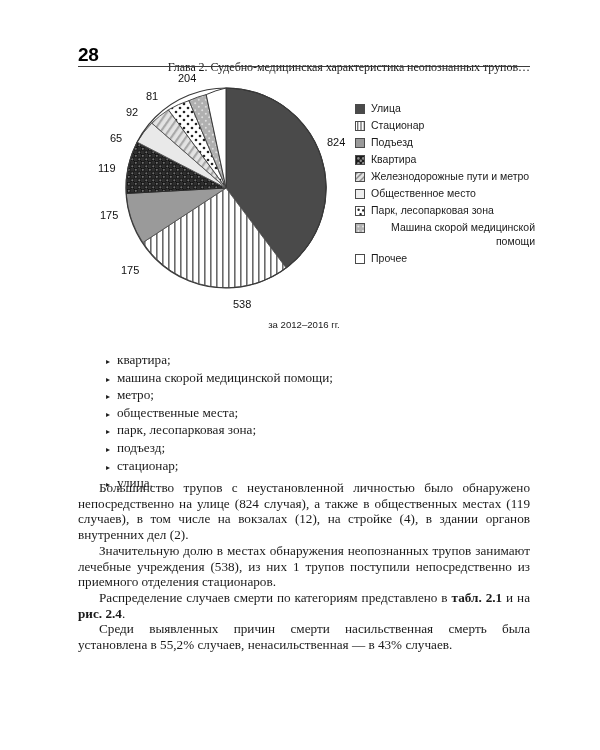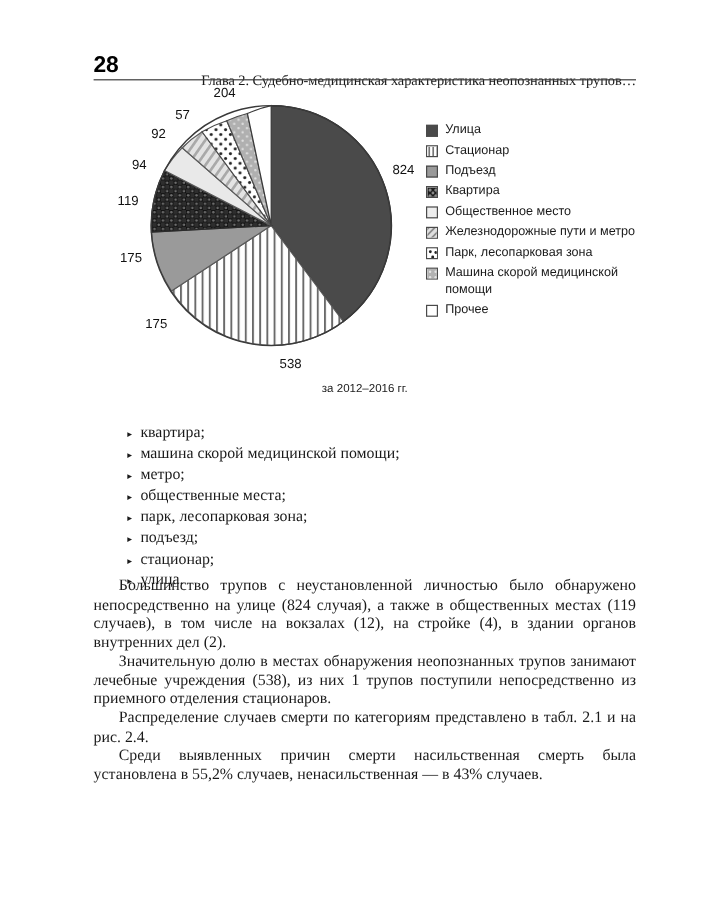--- a/index.html
+++ b/index.html
@@ -99,20 +99,21 @@
     border: 1px solid #4a4a4a;
     box-sizing: border-box;
     overflow: hidden;
   }
   .legend-swatch svg { display: block; }
   .legend-text {
     font-family: "Liberation Sans", sans-serif;
     font-size: 10.5px;
     line-height: 13.5px;
     color: #1a1a1a;
+    text-align: right;
   }
 
   
   .caption {
     position: absolute;
     left: 78px;
     top: 318px;
     width: 452px;
     font-family: "Liberation Sans", sans-serif;
     font-size: 9.6px;
@@ -161,21 +162,21 @@
     width: 452px;
   }
   .para {
     margin: 0;
     font-size: 13.2px;
     line-height: 15.7px;
     text-align: justify;
     text-indent: 21px;
     hyphens: manual;
   }
-  .para b { font-weight: normal; }
+  .para b { font-weight: bold; }
 </style>
 </head>
 <body>
 
 <div class="page-header">
   <div class="page-number">28</div>
   <div class="chapter-title">Глава 2. Судебно-медицинская характеристика неопознанных трупов…</div>
 </div>
 <div class="header-rule"></div>
 
@@ -230,23 +231,23 @@
       <path d="M148,118 L128.2,24.6 A100,100 0 0,1 148,18 Z" fill="#ffffff" stroke="#3a3a3a" stroke-width="1"></path>
 
       <circle cx="148" cy="118" r="100" fill="none" stroke="#3a3a3a" stroke-width="1.2"></circle>
     </svg>
 
     <div class="pie-label" style="left:249px; top:66px;">824</div>
     <div class="pie-label" style="left:155px; top:228px;">538</div>
     <div class="pie-label" style="left:43px;  top:194px;">175</div>
     <div class="pie-label" style="left:22px;  top:139px;">175</div>
     <div class="pie-label" style="left:20px;  top:92px;">119</div>
-    <div class="pie-label" style="left:32px;  top:62px;">94</div>
+    <div class="pie-label" style="left:32px;  top:62px;">65</div>
     <div class="pie-label" style="left:48px;  top:36px;">92</div>
-    <div class="pie-label" style="left:68px;  top:20px;">57</div>
+    <div class="pie-label" style="left:68px;  top:20px;">81</div>
     <div class="pie-label" style="left:100px; top:2px;">204</div>
   </div>
 
   <div class="legend">
 
     <div class="legend-row">
       <span class="legend-swatch" style="background:#4a4a4a;"></span>
       <span class="legend-text">Улица</span>
     </div>
 
@@ -272,43 +273,43 @@
         <svg width="10" height="10">
             <rect width="10" height="10" fill="#1d1d1d"></rect>
             <circle cx="2.4" cy="2.4" r="1.3" fill="#8a8a8a"></circle>
             <circle cx="7.2" cy="2.4" r="1.3" fill="#8a8a8a"></circle>
             <circle cx="2.4" cy="7.2" r="1.3" fill="#8a8a8a"></circle>
             <circle cx="7.2" cy="7.2" r="1.3" fill="#8a8a8a"></circle>
             <circle cx="4.8" cy="4.8" r="1.2" fill="#8a8a8a"></circle>
           </svg>
       </span>
       <span class="legend-text">Квартира</span>
-    </div>
-
-    <div class="legend-row">
-      <span class="legend-swatch" style="background:#ededed;"></span>
-      <span class="legend-text">Общественное место</span>
     </div>
 
     <div class="legend-row">
       <span class="legend-swatch">
         <svg width="10" height="10">
             <rect width="10" height="10" fill="#e0e0e0"></rect>
             <g stroke="#8c8c8c" stroke-width="1.5">
               <line x1="-2" y1="8" x2="8" y2="-2"></line>
               <line x1="1" y1="11" x2="11" y2="1"></line>
               <line x1="-4" y1="5" x2="5" y2="-4"></line>
               <line x1="4" y1="14" x2="14" y2="4"></line>
             </g>
           </svg>
       </span>
       <span class="legend-text">Железнодорожные пути и метро</span>
     </div>
 
     <div class="legend-row">
+      <span class="legend-swatch" style="background:#ededed;"></span>
+      <span class="legend-text">Общественное место</span>
+    </div>
+
+    <div class="legend-row">
       <span class="legend-swatch">
         <svg width="10" height="10">
             <rect width="10" height="10" fill="#fff"></rect>
             <circle cx="2.6" cy="2.8" r="1.2" fill="#222"></circle>
             <circle cx="7.2" cy="3.4" r="1.2" fill="#222"></circle>
             <circle cx="4.6" cy="7.2" r="1.2" fill="#222"></circle>
           </svg>
       </span>
       <span class="legend-text">Парк, лесопарковая зона</span>
     </div>

